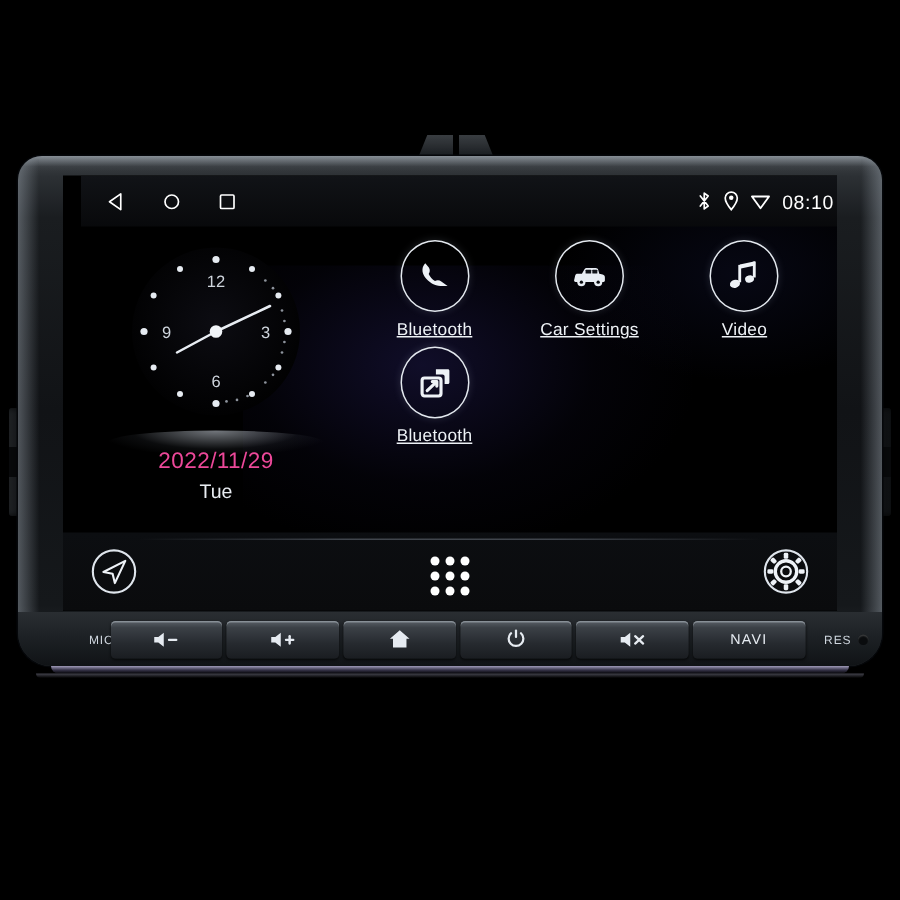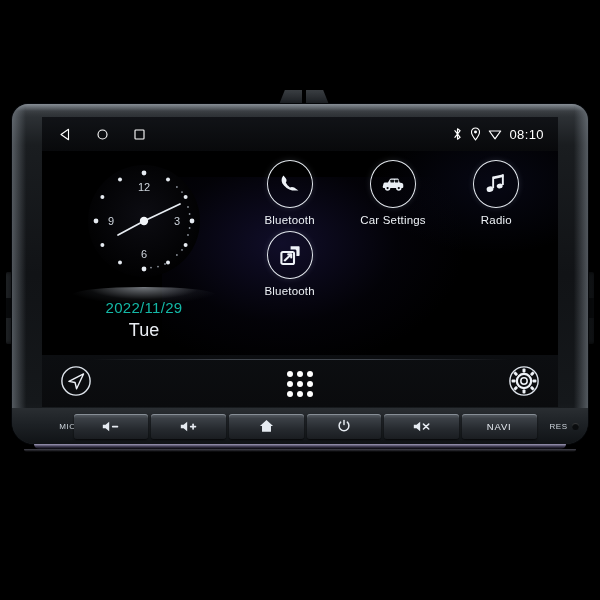--- a/index.html
+++ b/index.html
@@ -62,58 +62,58 @@
     pointer-events:none;
   }
   .reflection2{
     position:absolute;left:330px;top:18px;width:200px;height:120px;
     background:radial-gradient(ellipse at 60% 40%,rgba(30,34,90,.22),transparent 70%);
     pointer-events:none;
   }
 
   
   #statusbar{
-    position:absolute;left:0;top:0;width:100%;height:34px;
+    position:absolute;left:12px;top:0;width:100%;height:34px;
     display:flex;align-items:center;
     background:linear-gradient(180deg,#111317,#08090b);
   }
   .navbtns{display:flex;align-items:center;gap:22px;margin-left:16px;}
   .navbtns svg{display:block;}
   .sys{margin-left:auto;margin-right:14px;display:flex;align-items:center;gap:7px;}
   .sys svg{display:block;}
   .clocktxt{color:#fff;font-size:13px;letter-spacing:.4px;}
 
   
   #clockwidget{position:absolute;left:22px;top:46px;width:160px;height:180px;}
   #dial{position:relative;width:116px;height:116px;margin:0 auto;}
   #dial svg{display:block;}
   .shelf{
     position:absolute;left:8px;top:124px;width:144px;height:16px;
     background:radial-gradient(ellipse at 50% 0%,rgba(210,218,228,.55),rgba(90,98,110,.12) 55%,transparent 78%);
     border-radius:50%;
   }
   .datebox{position:absolute;left:0;top:136px;width:160px;text-align:center;}
-  .dateline{color:#14b8a6;font-size:15px;letter-spacing:.3px;}
-  .dayline{color:#e9edf2;font-size:18px;margin-top:4px;}
+  .dateline{color:#ec4899;font-size:15px;letter-spacing:.3px;}
+  .dayline{color:#e9edf2;font-size:13px;margin-top:4px;}
 
   
   #apps{
     position:absolute;left:196px;top:44px;width:310px;
     display:grid;grid-template-columns:repeat(3,1fr);row-gap:6px;
   }
   .app{display:flex;flex-direction:column;align-items:center;cursor:pointer;}
   .appicon{
     width:46px;height:46px;display:flex;align-items:center;justify-content:center;
   }
   .ring{
     width:46px;height:46px;border-radius:50%;
     border:1.6px solid #e3e8ee;display:flex;align-items:center;justify-content:center;
     box-shadow:0 0 6px rgba(190,205,225,.16);
   }
-  .applabel{color:#eef2f6;font-size:11.5px;margin-top:7px;letter-spacing:.2px;}
+  .applabel{color:#eef2f6;font-size:11.5px;margin-top:7px;letter-spacing:.2px;text-decoration:underline;}
 
   
   #dock{
     position:absolute;left:0;bottom:0;width:100%;height:52px;
   }
   .dock-lip{
     position:absolute;left:0;right:0;top:0;height:52px;
     background:linear-gradient(180deg,#0c0e11 0%,#0a0b0d 100%);
   }
   .dock-lip::before{
@@ -326,21 +326,21 @@
             <div class="ring">
               <svg width="26" height="26" viewBox="0 0 26 26">
                 <path d="M10.2 5.4 L20.4 3.2 L20.4 6.0 L10.2 8.2 Z" fill="#eef2f7"></path>
                 <rect x="9.2" y="5.6" width="1.9" height="11.6" fill="#eef2f7"></rect>
                 <rect x="18.9" y="3.4" width="1.9" height="10.6" fill="#eef2f7"></rect>
                 <ellipse cx="7.0" cy="18.2" rx="3.4" ry="2.7" fill="#eef2f7" transform="rotate(-16 7 18.2)"></ellipse>
                 <ellipse cx="16.7" cy="15.0" rx="3.0" ry="2.4" fill="#eef2f7" transform="rotate(-16 16.7 15)"></ellipse>
               </svg>
             </div>
           </div>
-          <div class="applabel">Radio</div>
+          <div class="applabel">Video</div>
         </div>
 
 
         <div class="app">
           <div class="appicon">
             <div class="ring">
               <svg width="26" height="26" viewBox="0 0 26 26">
                 <path d="M13.6 4.2 L21.6 4.2 C22.2 4.2 22.6 4.6 22.6 5.2 L22.6 13.0 C22.6 13.6 22.2 14.0 21.6 14.0 L19.4 14.0 L19.4 9.0 C19.4 8.2 18.8 7.6 18.0 7.6 L13.6 7.6 Z" fill="#eef2f7"></path>
                 <rect x="4.4" y="10.0" width="12.6" height="12.0" rx="1.6" fill="none" stroke="#eef2f7" stroke-width="2.1"></rect>
                 <path d="M7.8 18.4 L14.0 12.6" stroke="#eef2f7" stroke-width="2.1" stroke-linecap="round"></path>

